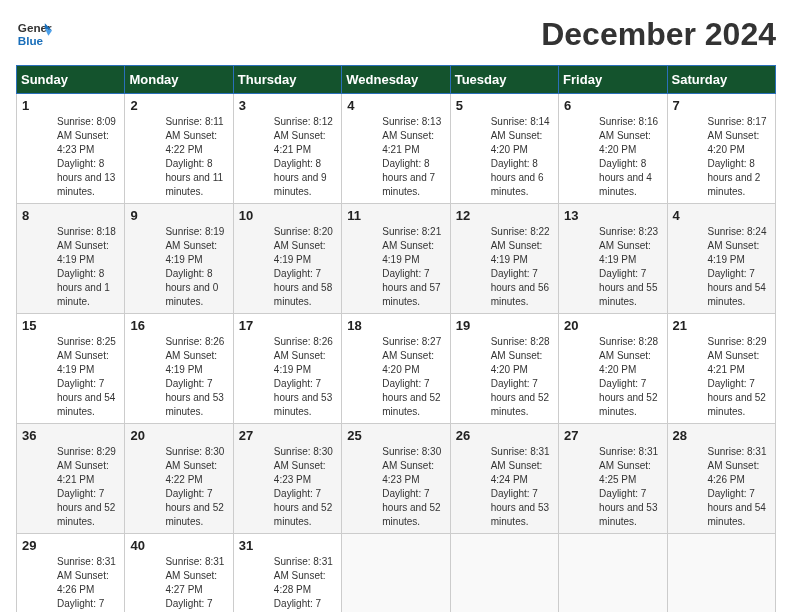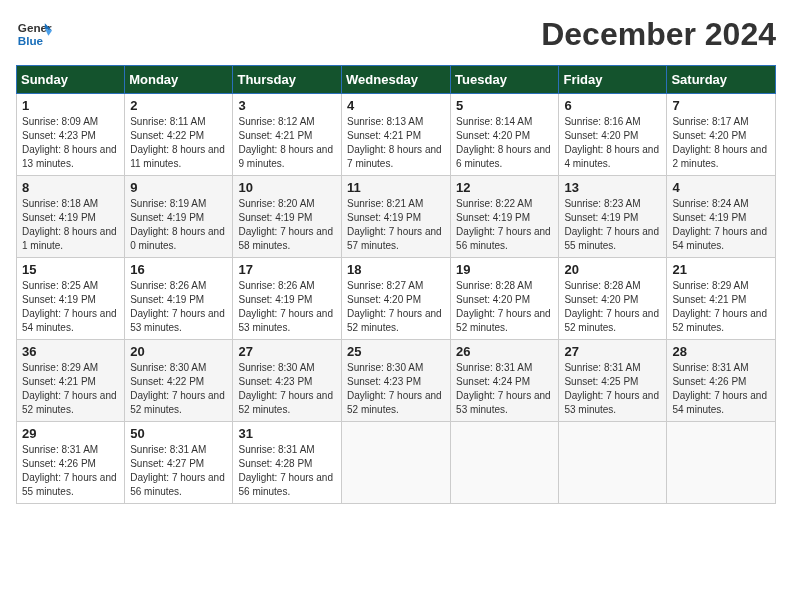--- a/index.html
+++ b/index.html
@@ -65,20 +65,21 @@
       font-size: 13px;
       font-weight: bold;
       color: #222;
       display: block;
       margin-bottom: 2px;
     }
     .day-info {
       font-size: 10px;
       color: #333;
       line-height: 1.4;
+      margin-left: 35px;
     }
     .empty-cell {
       background: #f9f9f9;
     }
   </style>
 </head>
 <body>
 
 <div class="header">
   <div class="logo">
@@ -313,21 +314,21 @@
       </tr>
       <tr>
         <td>
           <span class="day-number">29</span>
           <div class="day-info">Sunrise: 8:31 AM
 Sunset: 4:26 PM
 Daylight: 7 hours
 and 55 minutes.</div>
         </td>
         <td>
-          <span class="day-number">50</span>
+          <span class="day-number">40</span>
           <div class="day-info">Sunrise: 8:31 AM
 Sunset: 4:27 PM
 Daylight: 7 hours
 and 56 minutes.</div>
         </td>
         <td>
           <span class="day-number">31</span>
           <div class="day-info">Sunrise: 8:31 AM
 Sunset: 4:28 PM
 Daylight: 7 hours

